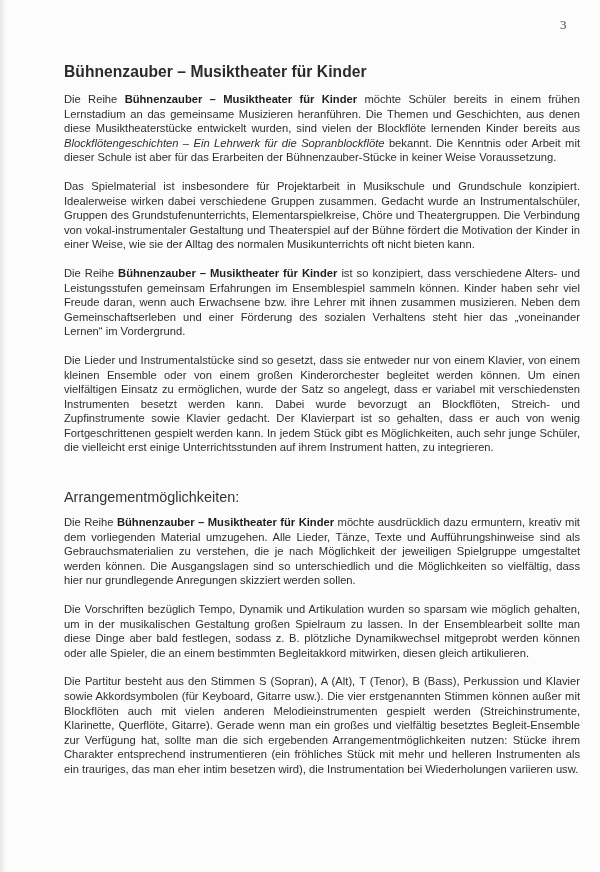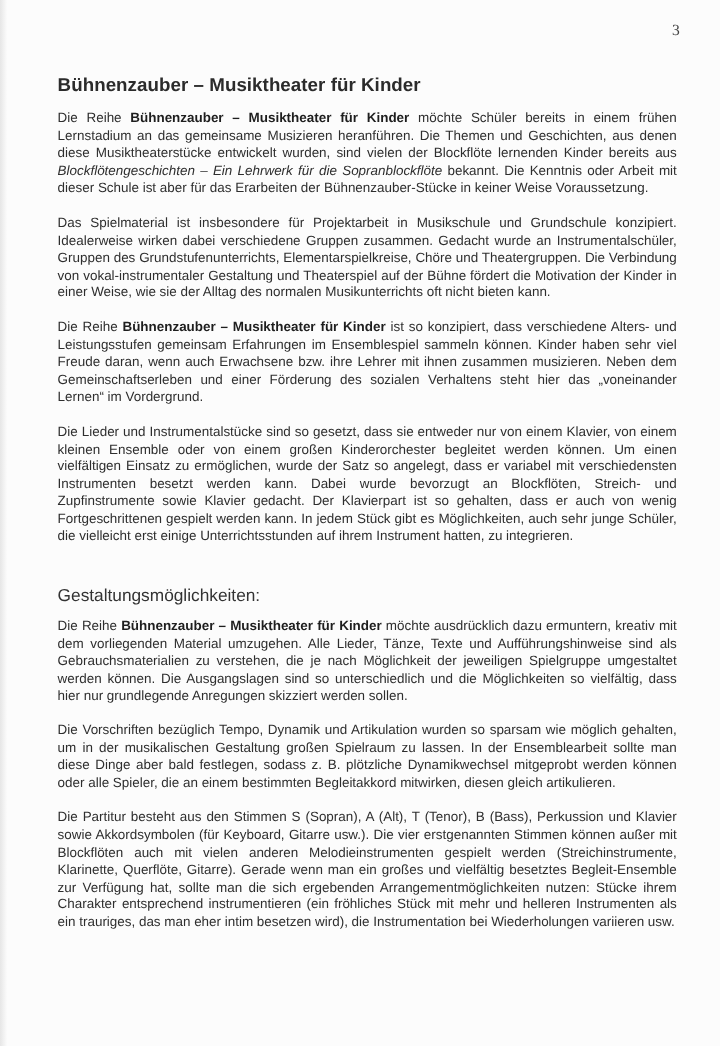--- a/index.html
+++ b/index.html
@@ -12,21 +12,21 @@
   }
   .page-edge {
     position: absolute; left: 0; top: 0; width: 6px; height: 872px;
     background: linear-gradient(to right, #e6e6e6, #fcfcfc);
   }
   .page-number {
     position: absolute; top: 17px; left: 560px;
     font-family: "Liberation Serif", serif; font-size: 13px; color: #444;
   }
   .content {
-    position: absolute; left: 48px; top: 63px; width: 516px;
+    position: absolute; left: 64px; top: 63px; width: 516px;
   }
   h1 {
     margin: 0 0 11px 0;
     font-size: 15.6px; font-weight: bold; color: #2b2b2b; letter-spacing: 0.05px;
   }
   h2 {
     margin: 0 0 10px 0;
     font-size: 14.4px; font-weight: normal; color: #333;
   }
   p {
@@ -49,20 +49,20 @@
   <h1>Bühnenzauber – Musiktheater für Kinder</h1>
 
   <p><span>Die Reihe </span><b>Bühnenzauber – Musiktheater für Kinder</b><span> möchte Schüler bereits in einem frühen Lernstadium an das gemeinsame Musizieren heranführen. Die Themen und Geschichten, aus denen diese Musiktheaterstücke entwickelt wurden, sind vielen der Blockflöte lernenden Kinder bereits aus </span><i>Blockflötengeschichten – Ein Lehrwerk für die Sopranblockflöte</i><span> bekannt. Die Kenntnis oder Arbeit mit dieser Schule ist aber für das Erarbeiten der Bühnenzauber-Stücke in keiner Weise Voraussetzung.</span></p>
 
   <p>Das Spielmaterial ist insbesondere für Projektarbeit in Musikschule und Grundschule konzipiert. Idealerweise wirken dabei verschiedene Gruppen zusammen. Gedacht wurde an Instrumentalschüler, Gruppen des Grundstufenunterrichts, Elementarspielkreise, Chöre und Theatergruppen. Die Verbindung von vokal-instrumentaler Gestaltung und Theaterspiel auf der Bühne fördert die Motivation der Kinder in einer Weise, wie sie der Alltag des normalen Musikunterrichts oft nicht bieten kann.</p>
 
   <p><span>Die Reihe </span><b>Bühnenzauber – Musiktheater für Kinder</b><span> ist so konzipiert, dass verschiedene Alters- und Leistungsstufen gemeinsam Erfahrungen im Ensemblespiel sammeln können. Kinder haben sehr viel Freude daran, wenn auch Erwachsene bzw. ihre Lehrer mit ihnen zusammen musizieren. Neben dem Gemeinschaftserleben und einer Förderung des sozialen Verhaltens steht hier das „voneinander Lernen“ im Vordergrund.</span></p>
 
   <p class="p-gap-large">Die Lieder und Instrumentalstücke sind so gesetzt, dass sie entweder nur von einem Klavier, von einem kleinen Ensemble oder von einem großen Kinderorchester begleitet werden können. Um einen vielfältigen Einsatz zu ermöglichen, wurde der Satz so angelegt, dass er variabel mit verschiedensten Instrumenten besetzt werden kann. Dabei wurde bevorzugt an Blockflöten, Streich- und Zupfinstrumente sowie Klavier gedacht. Der Klavierpart ist so gehalten, dass er auch von wenig Fortgeschrittenen gespielt werden kann. In jedem Stück gibt es Möglichkeiten, auch sehr junge Schüler, die vielleicht erst einige Unterrichtsstunden auf ihrem Instrument hatten, zu integrieren.</p>
 
-  <h2>Gestaltungsmöglichkeiten:</h2>
+  <h2>Arrangementmöglichkeiten:</h2>
 
   <p><span>Die Reihe </span><b>Bühnenzauber – Musiktheater für Kinder</b><span> möchte ausdrücklich dazu ermuntern, kreativ mit dem vorliegenden Material umzugehen. Alle Lieder, Tänze, Texte und Aufführungshinweise sind als Gebrauchsmaterialien zu verstehen, die je nach Möglichkeit der jeweiligen Spielgruppe umgestaltet werden können. Die Ausgangslagen sind so unterschiedlich und die Möglichkeiten so vielfältig, dass hier nur grundlegende Anregungen skizziert werden sollen.</span></p>
 
   <p>Die Vorschriften bezüglich Tempo, Dynamik und Artikulation wurden so sparsam wie möglich gehalten, um in der musikalischen Gestaltung großen Spielraum zu lassen. In der Ensemblearbeit sollte man diese Dinge aber bald festlegen, sodass z. B. plötzliche Dynamikwechsel mitgeprobt werden können oder alle Spieler, die an einem bestimmten Begleitakkord mitwirken, diesen gleich artikulieren.</p>
 
   <p>Die Partitur besteht aus den Stimmen S (Sopran), A (Alt), T (Tenor), B (Bass), Perkussion und Klavier sowie Akkordsymbolen (für Keyboard, Gitarre usw.). Die vier erstgenannten Stimmen können außer mit Blockflöten auch mit vielen anderen Melodieinstrumenten gespielt werden (Streichinstrumente, Klarinette, Querflöte, Gitarre). Gerade wenn man ein großes und vielfältig besetztes Begleit-Ensemble zur Verfügung hat, sollte man die sich ergebenden Arrangementmöglichkeiten nutzen: Stücke ihrem Charakter entsprechend instrumentieren (ein fröhliches Stück mit mehr und helleren Instrumenten als ein trauriges, das man eher intim besetzen wird), die Instrumentation bei Wiederholungen variieren usw.</p>
 </div>
 
 </body></html>

